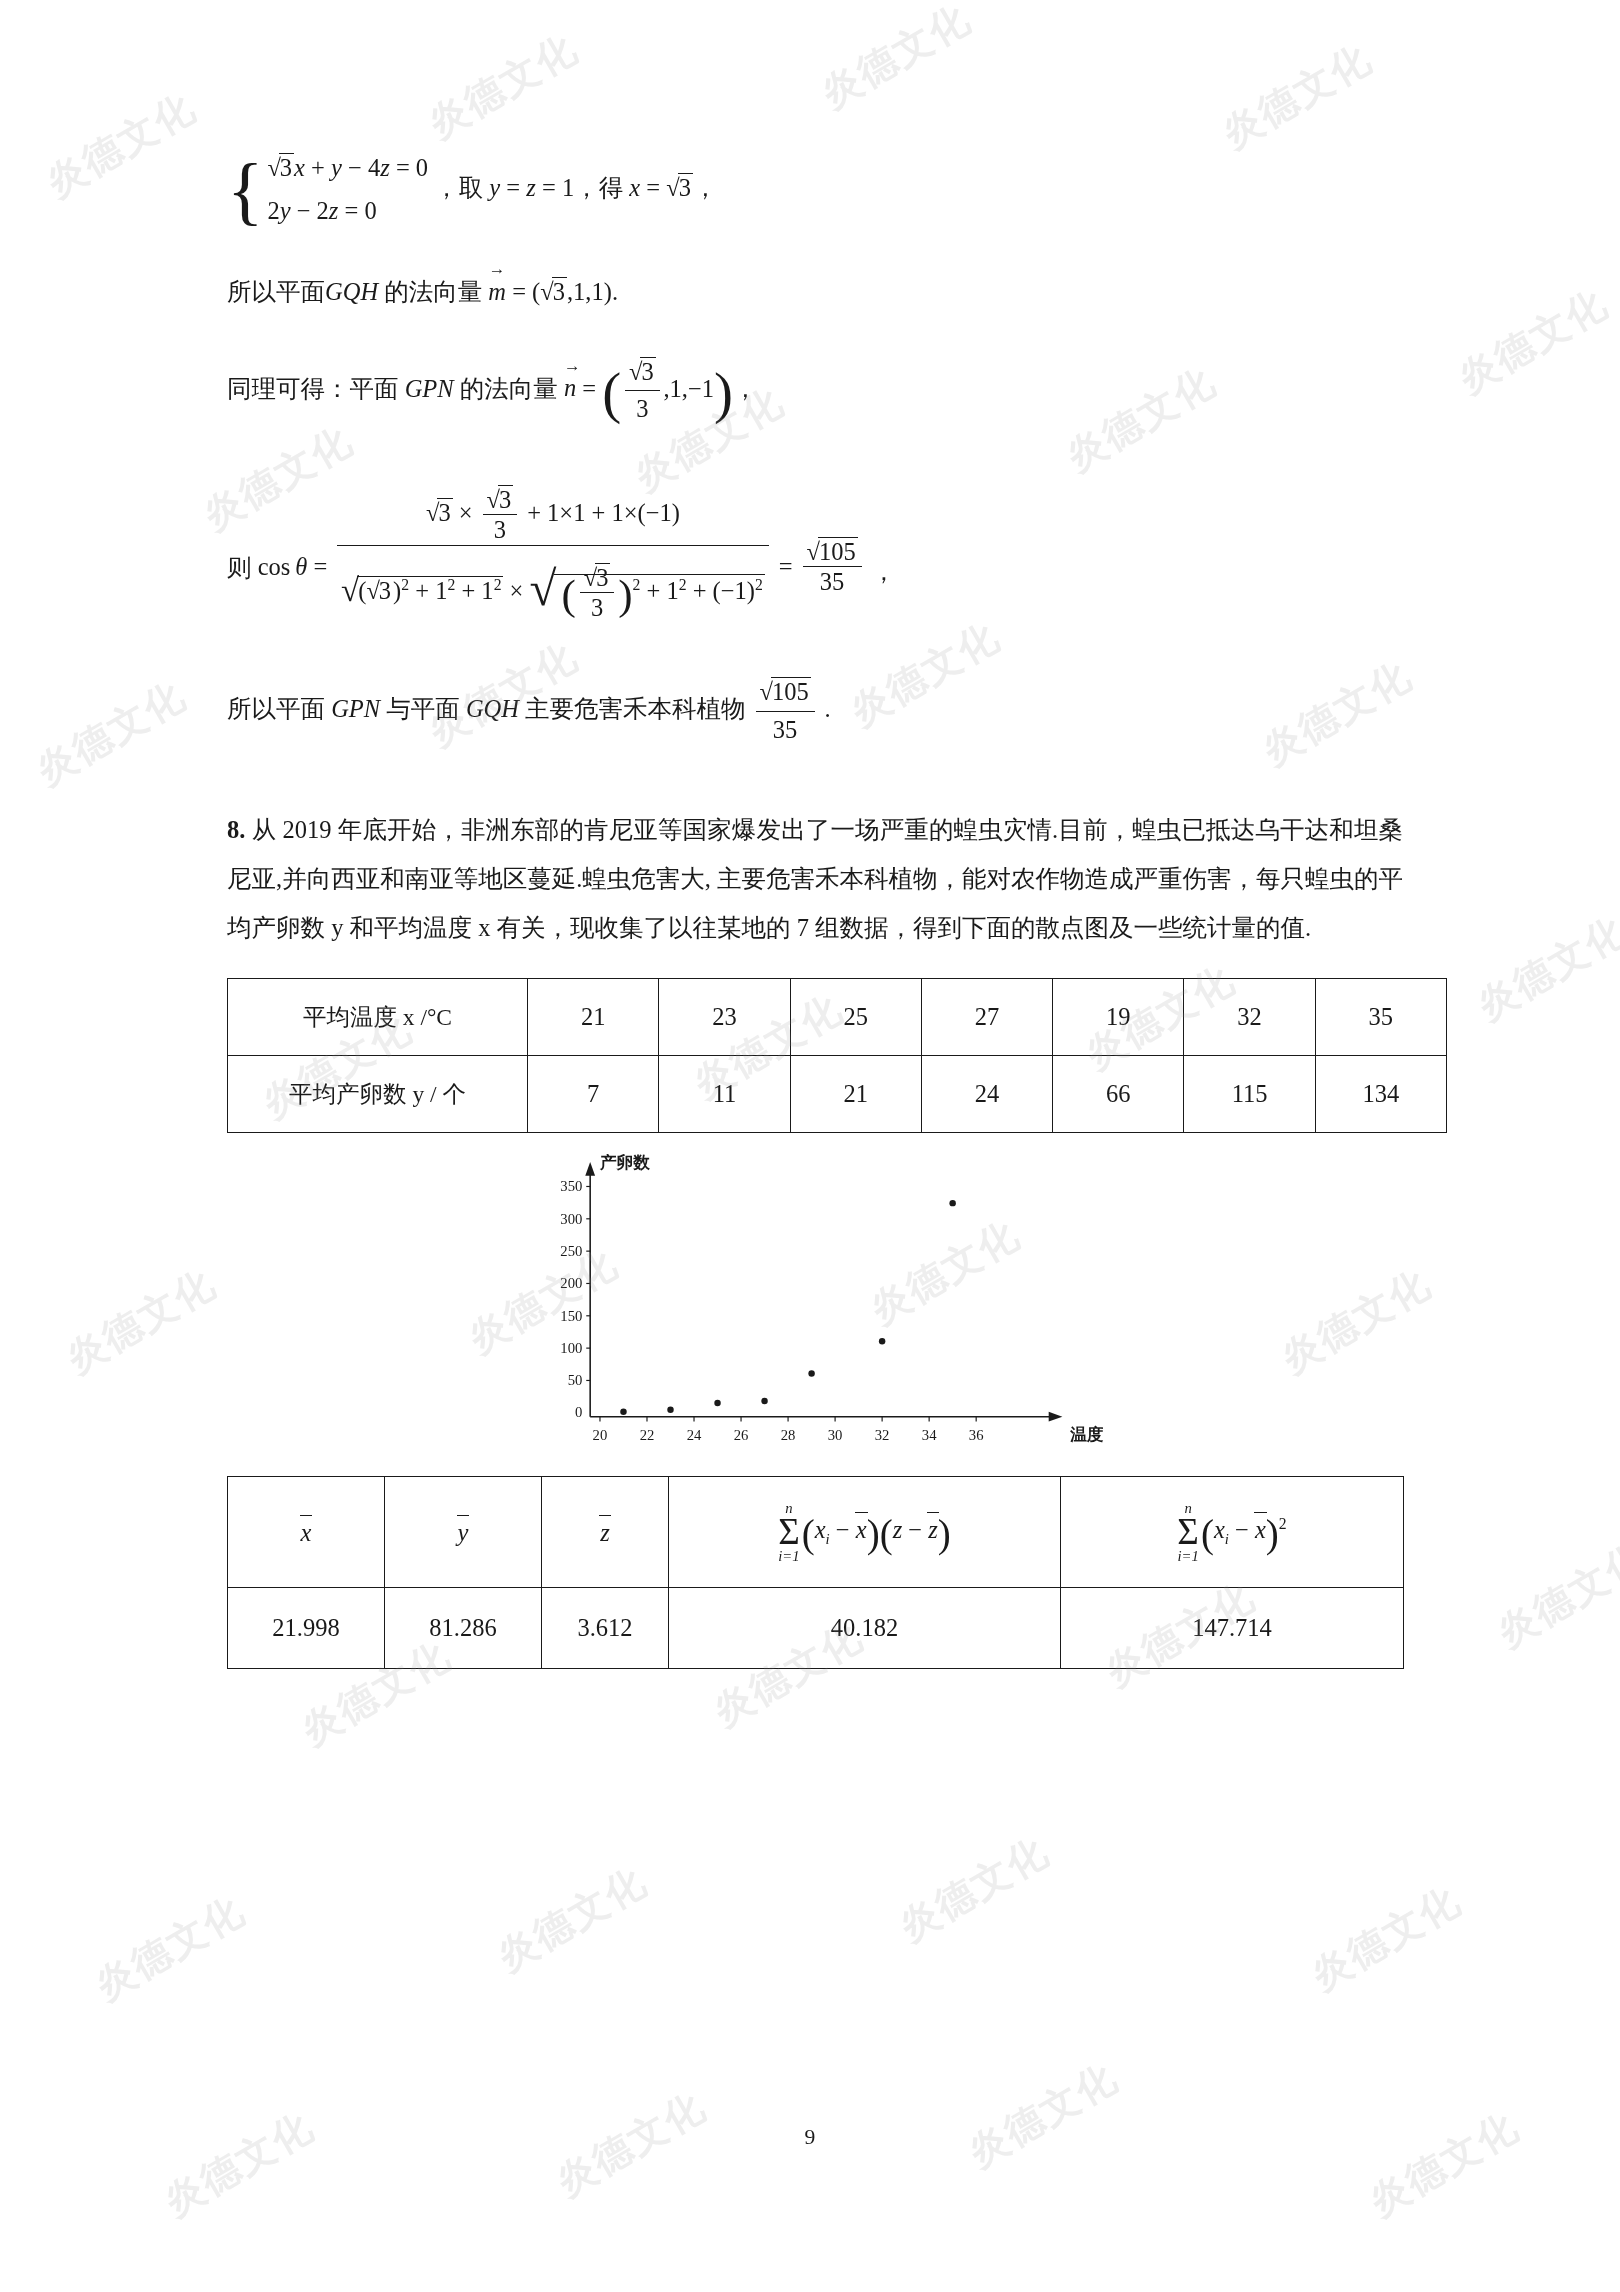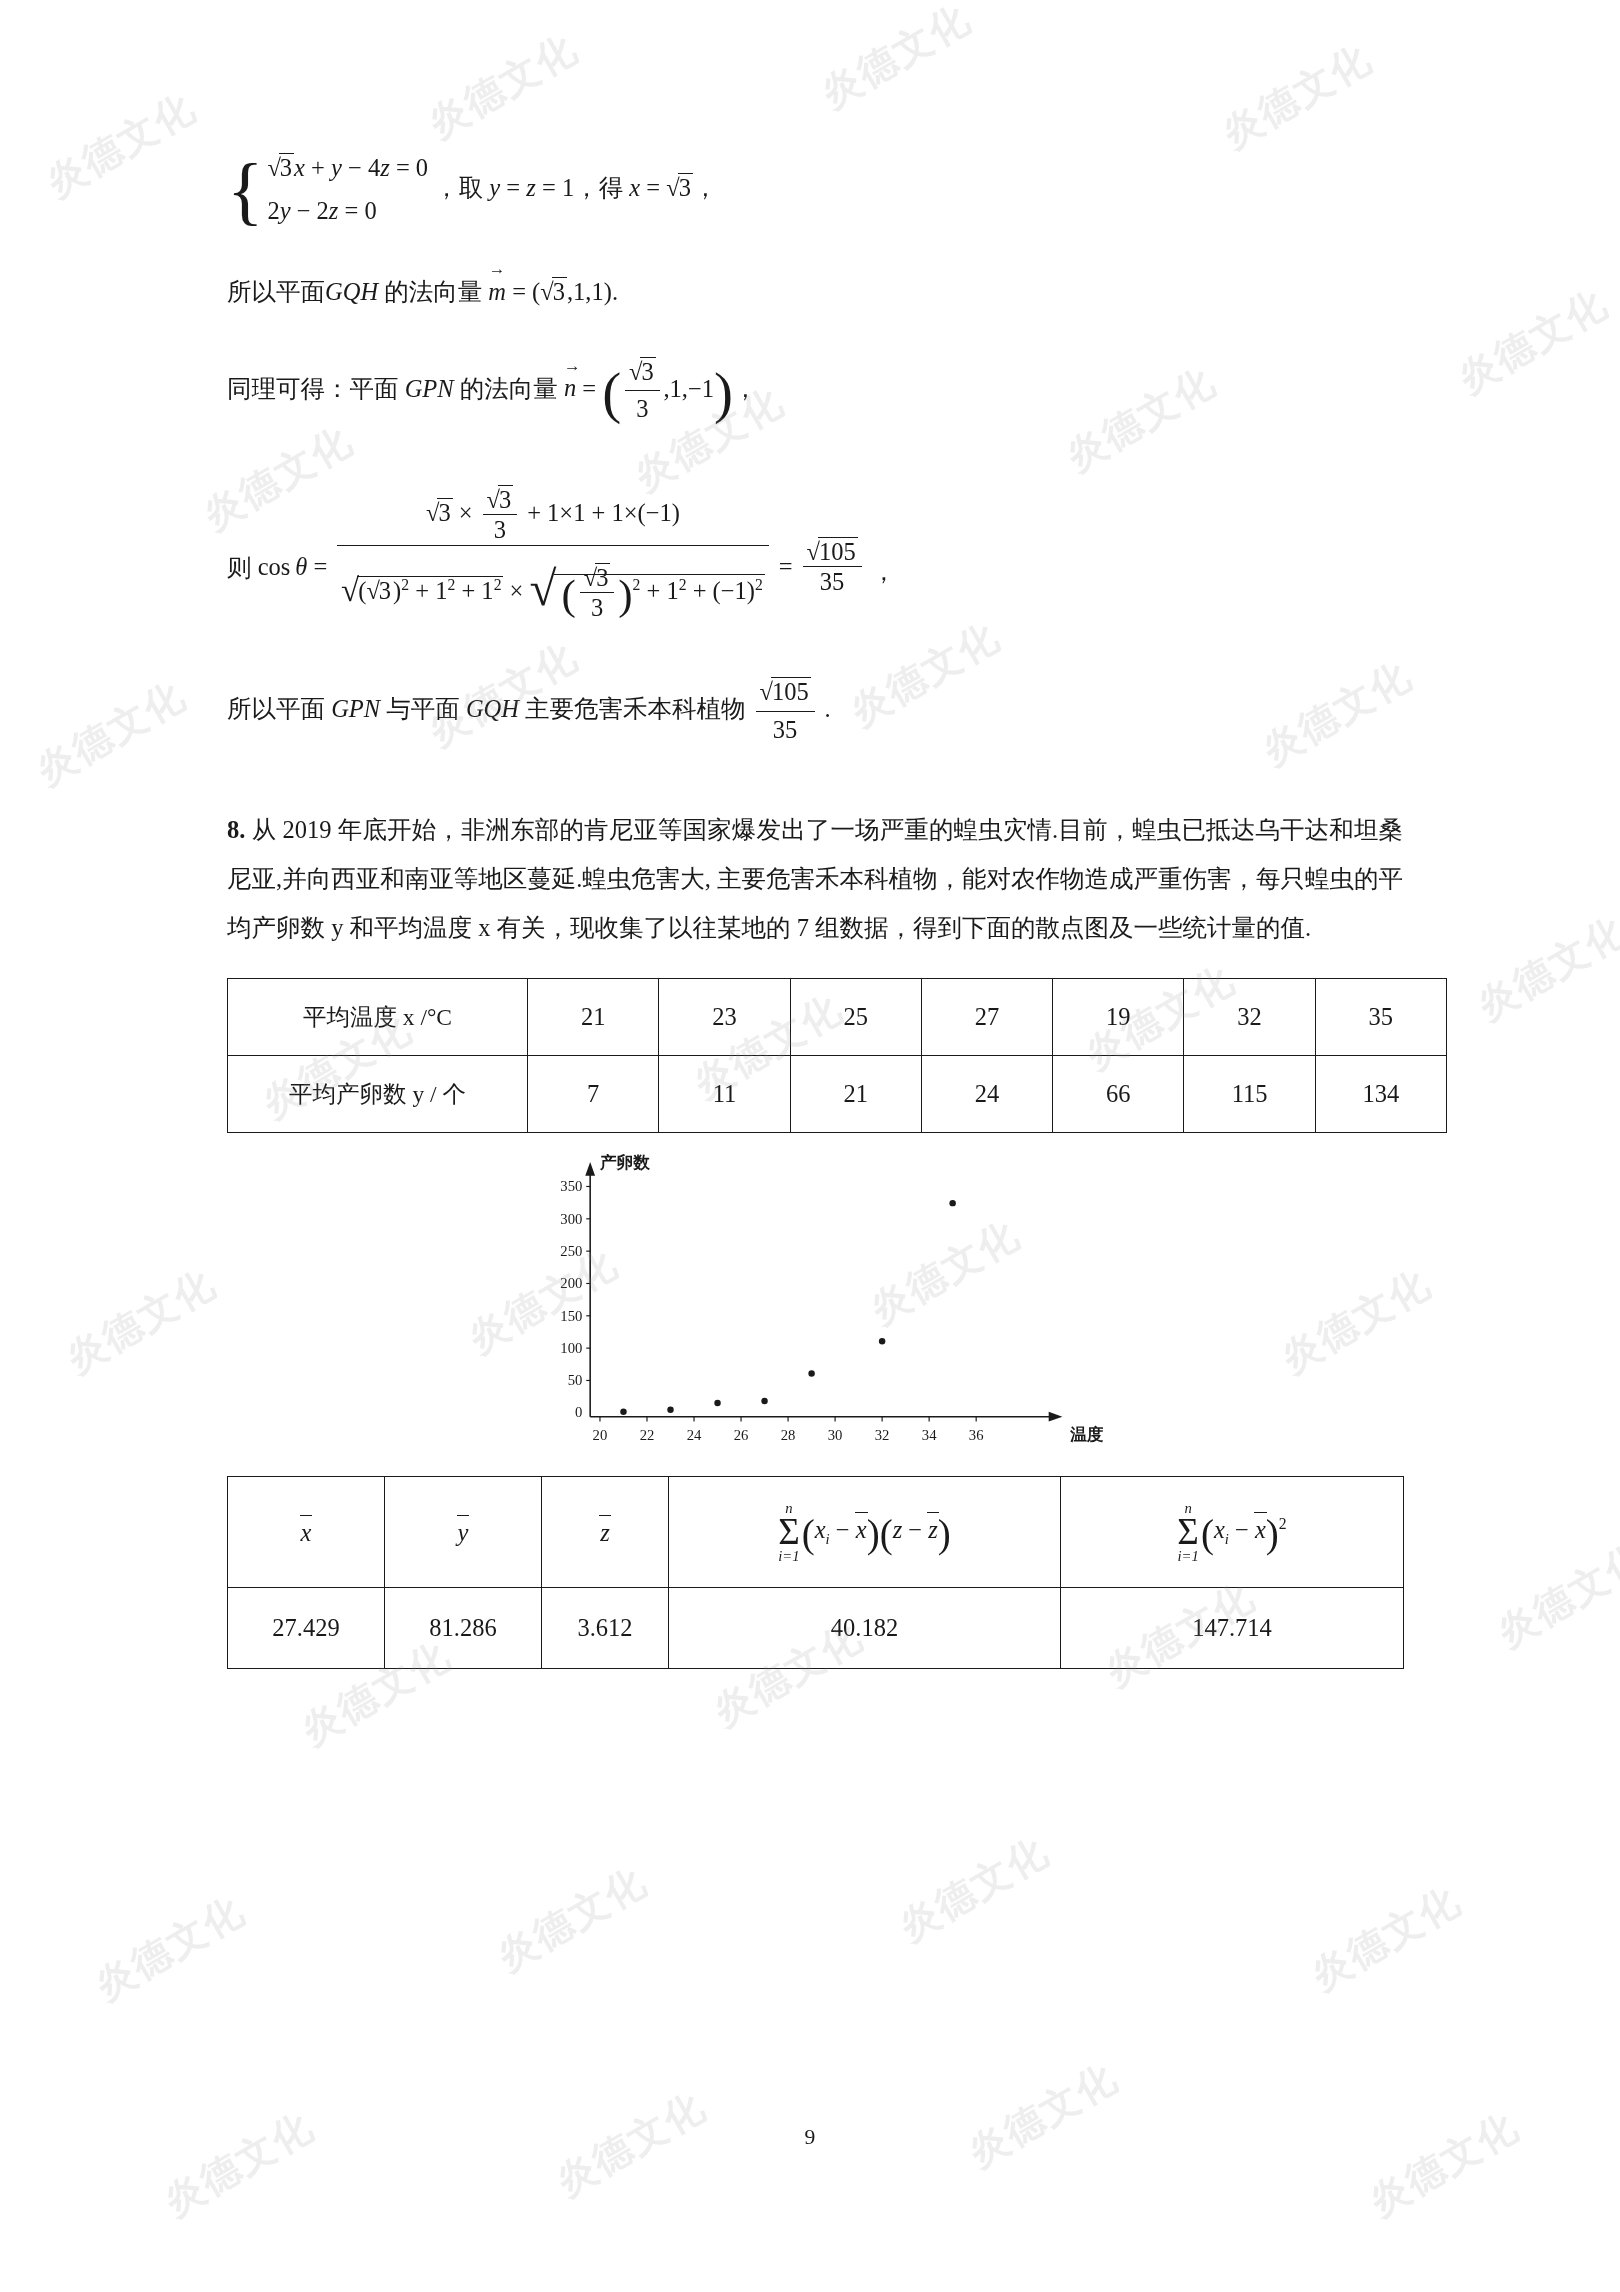--- a/index.html
+++ b/index.html
@@ -395,21 +395,21 @@
         </td>
         <td>
           <span class="sigma">
                 <span class="top">n</span>
                 <span class="mid">Σ</span>
                 <span class="bot">i=1</span>
               </span><span class="bigparen" style="font-size:39px;">(</span><span class="it">x</span><span class="sub">i</span> − <span class="ovl it">x</span><span class="bigparen" style="font-size:39px;">)</span><span class="sup">2</span>
         </td>
       </tr>
       <tr class="vals">
-        <td>27.429</td>
+        <td>21.998</td>
         <td>81.286</td>
         <td class="small-num">3.612</td>
         <td>40.182</td>
         <td>147.714</td>
       </tr>
     </tbody>
       </table>
 
   </div>
 

